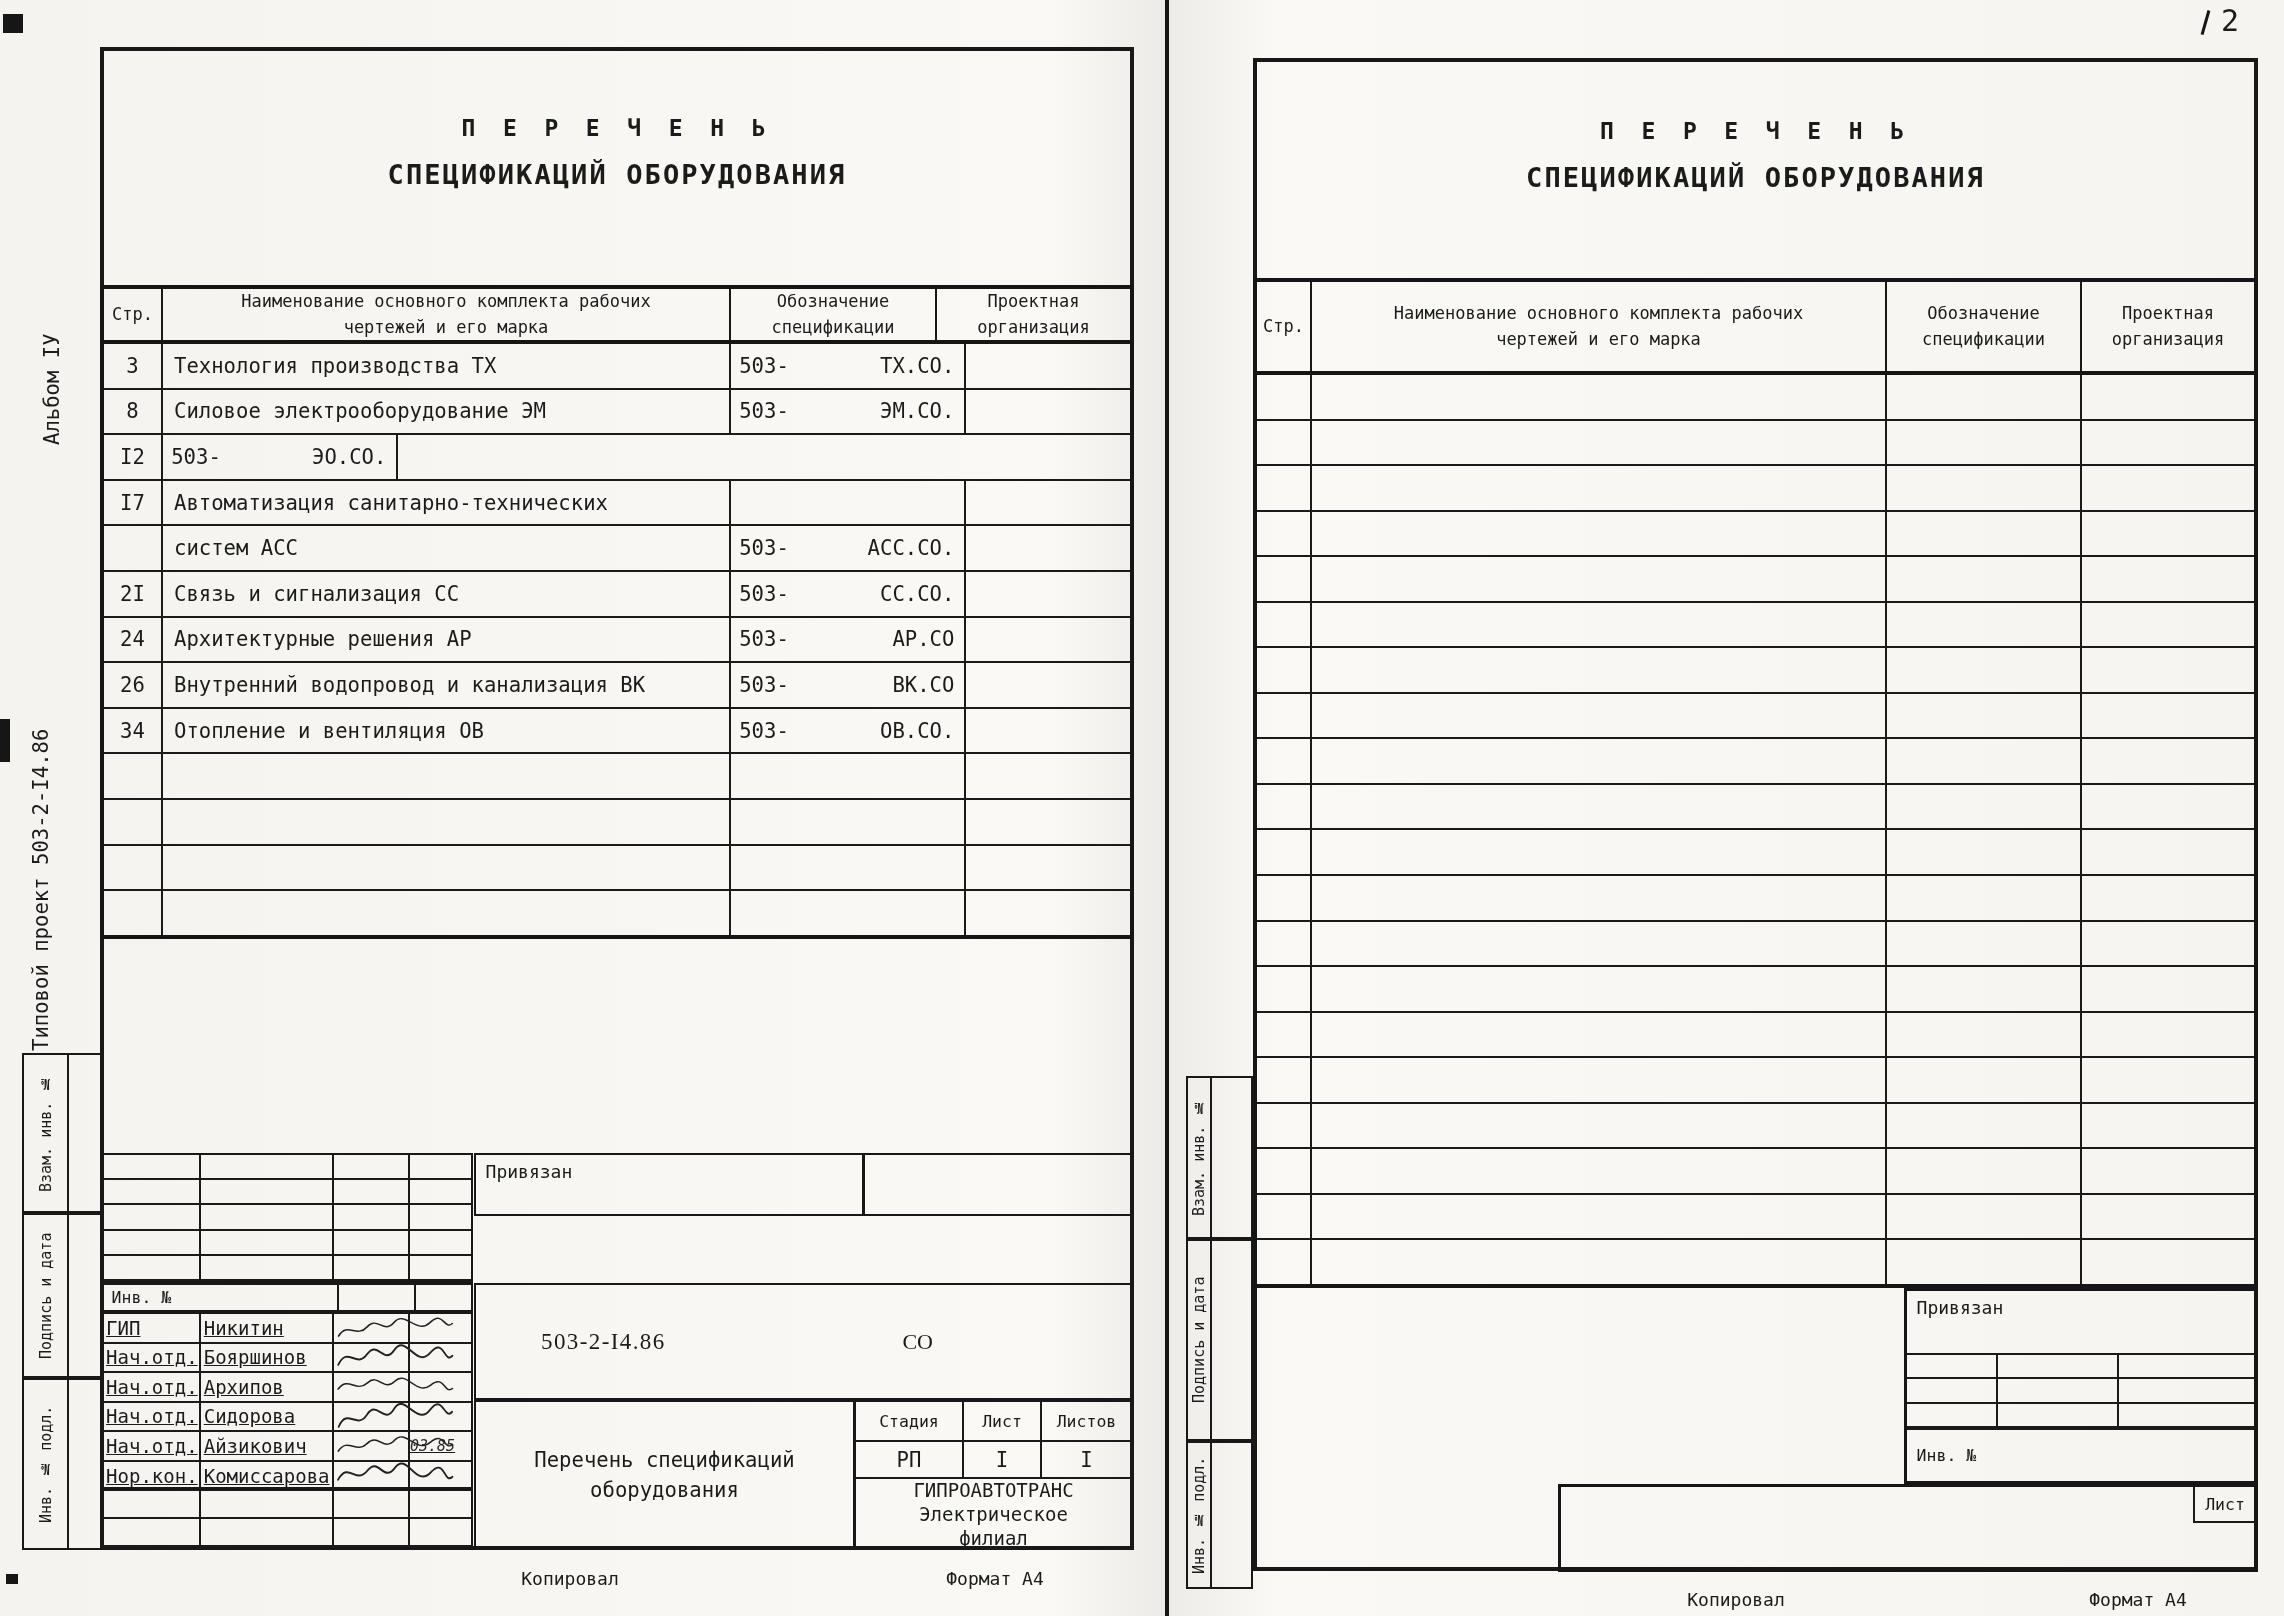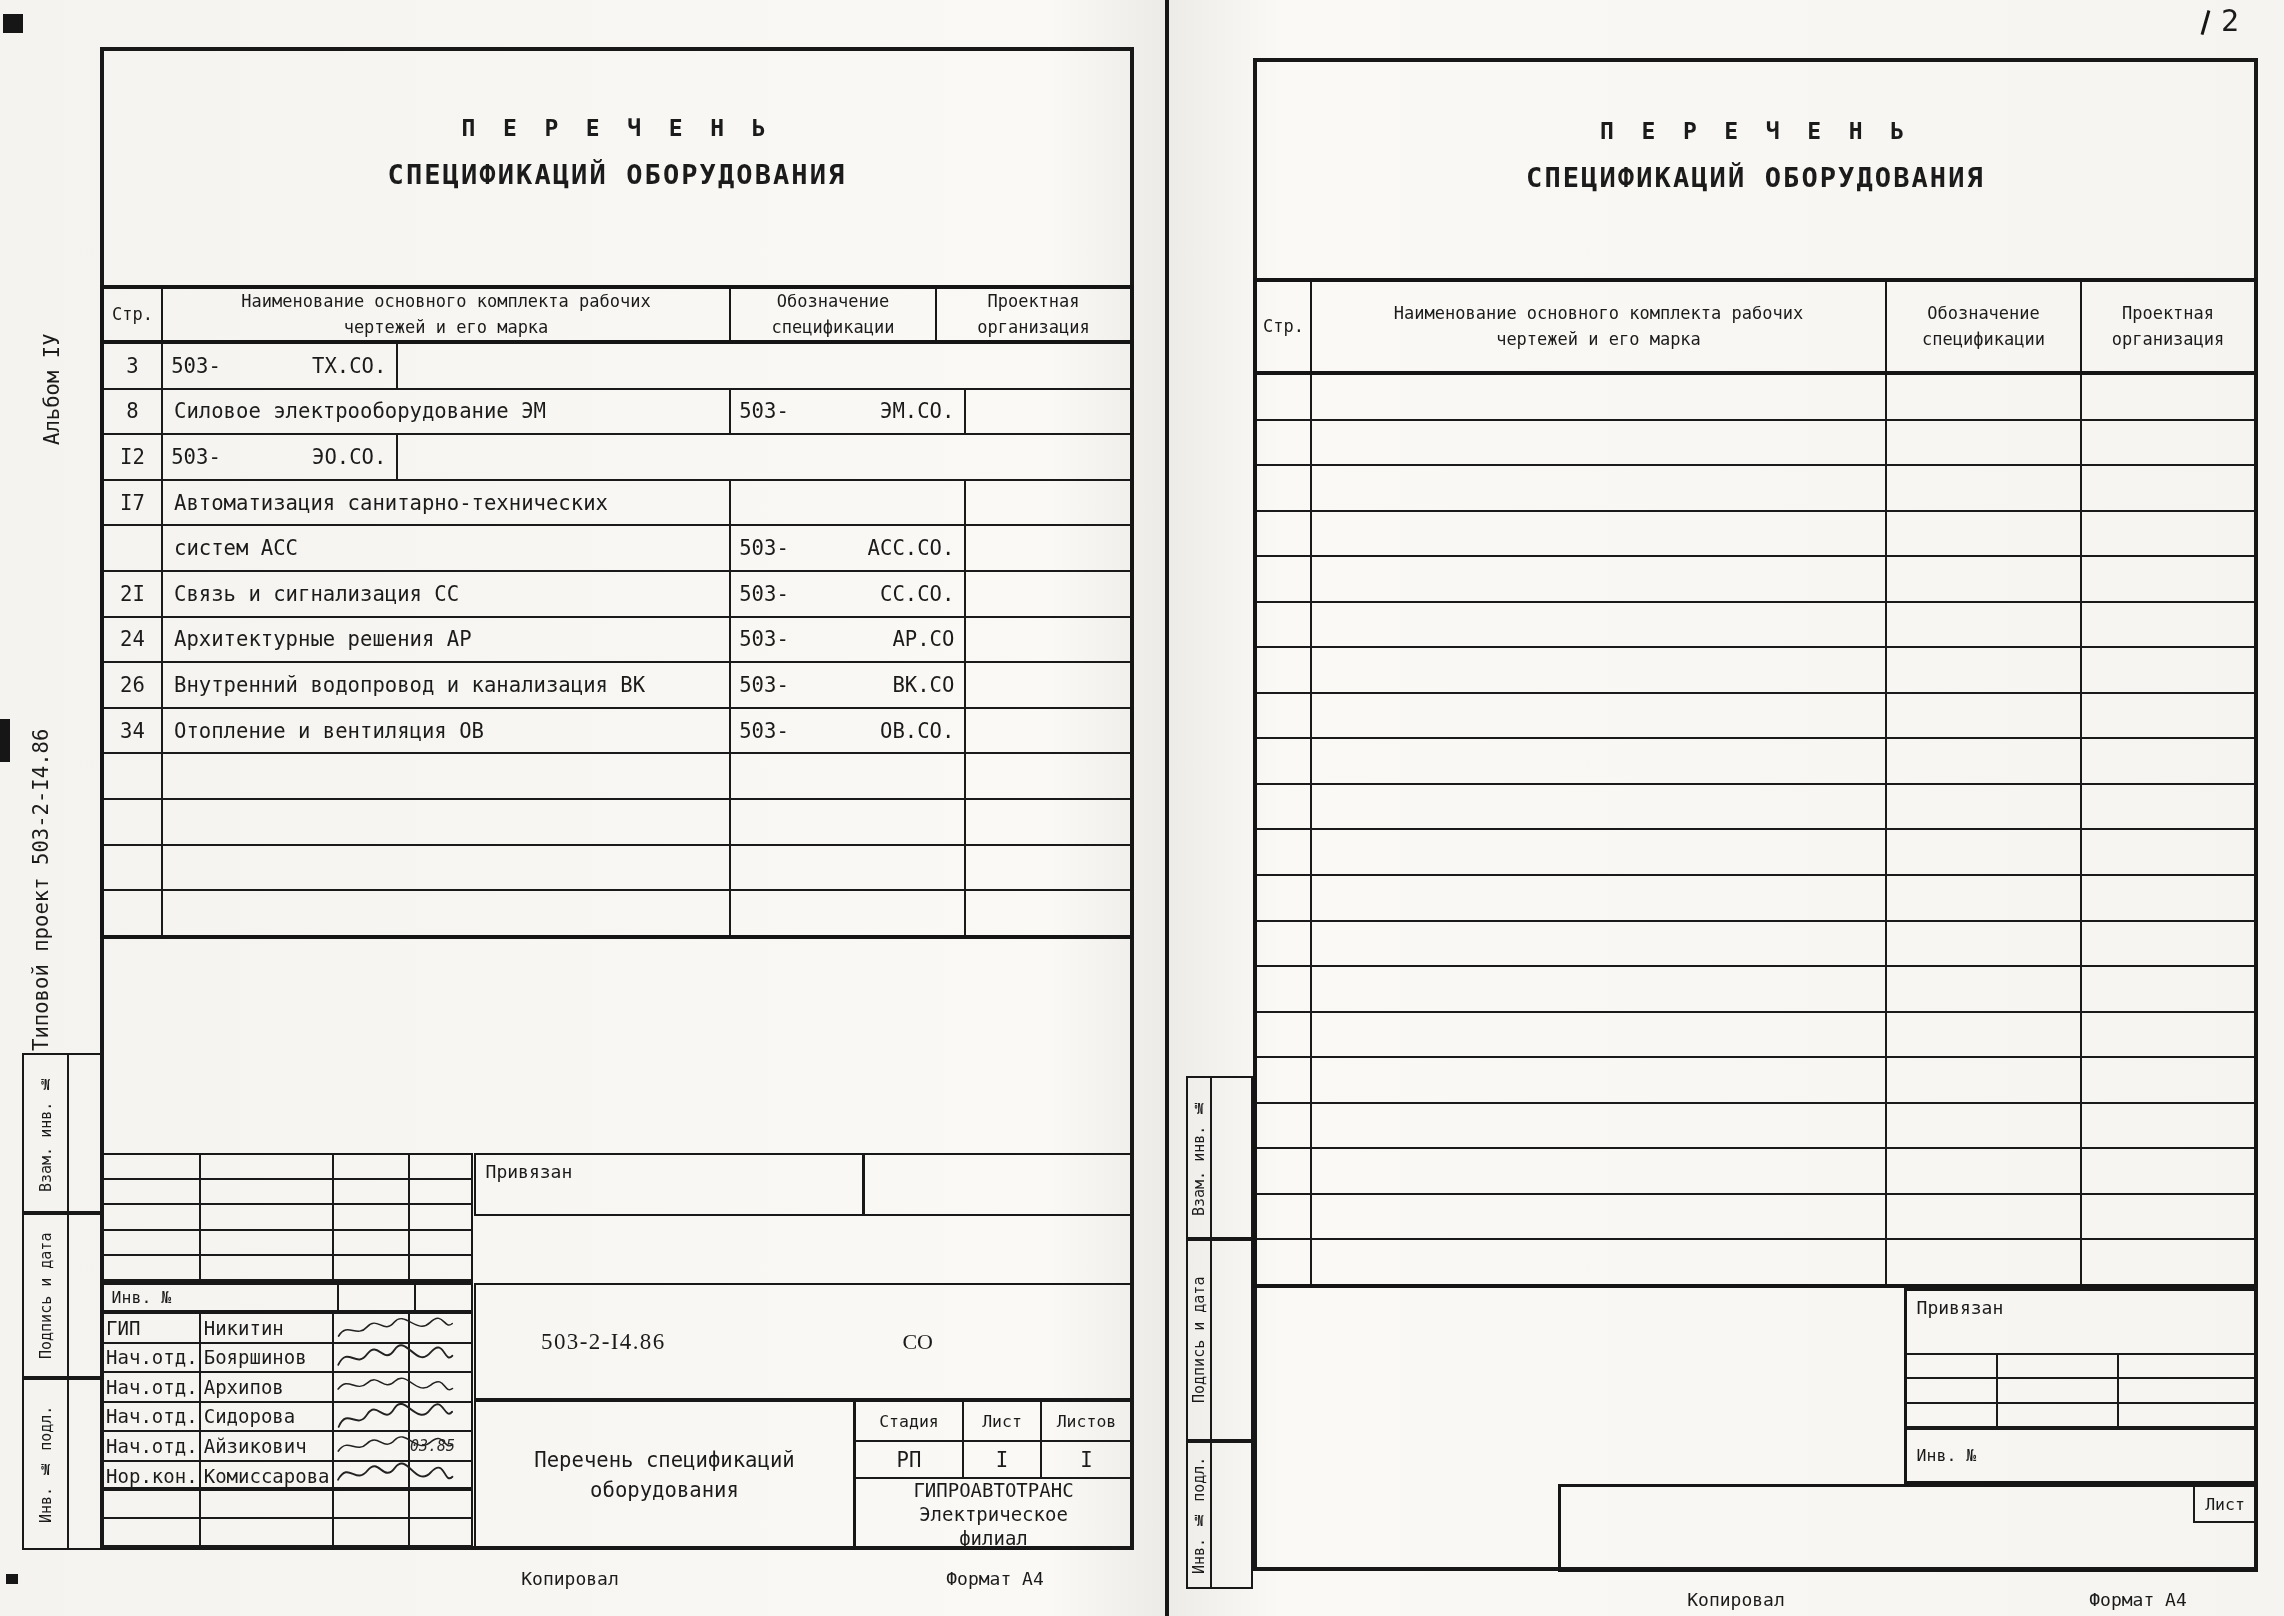--- a/index.html
+++ b/index.html
@@ -35,21 +35,21 @@
   .rt .col-o{flex:1;}
   
   .box{border:2.7px solid #181818;}
   .grid4{display:grid;grid-template-columns:146fr 196fr 112fr 90fr;}
   .gcell{border-right:2.1px solid #1a1a1a;border-bottom:2.1px solid #1a1a1a;}
   .grid4 .gcell:nth-child(4n){border-right:none;}
   .inv-row{display:flex;align-items:center;}
   .inv-row .lbl{width:235px;padding-left:9.6px;font-size:16.5px;}
   .inv-row .c3{width:77px;align-self:stretch;border-left:2.1px solid #1a1a1a;}
   .inv-row .c4{flex:1;align-self:stretch;border-left:2.1px solid #1a1a1a;}
-  .prow{display:grid;grid-template-columns:146fr 196fr 112fr 90fr;border-bottom:2.1px solid #1a1a1a;height:29.5px;}
+  .prow{display:grid;grid-template-columns:146fr 196fr 112fr 90fr;border-bottom:2.1px solid #1a1a1a;height:29.5px;text-decoration:underline;}
   .prow>div{border-right:2.1px solid #1a1a1a;display:flex;align-items:center;overflow:visible;}
   .prow>div:last-child{border-right:none;}
   .prole{padding-left:4.1px;font-size:19px;white-space:nowrap;}
   .pname{padding-left:2.7px;font-size:19px;white-space:nowrap;}
   .psig{position:relative;}
   .psig svg{position:absolute;left:0;top:1.4px;overflow:visible;}
   .pdate{font-size:15px;font-style:italic;color:#2a2a2a;white-space:nowrap;}
   .num-cell{display:flex;align-items:center;}
   .doc-num{margin-left:65px;font-size:23px;letter-spacing:1.4px;}
   .doc-mark{margin-left:auto;margin-right:199px;font-size:22px;}
@@ -114,20 +114,21 @@
         <span>спецификации</span>
       </div>
       <div class="th" style="flex:1;">
         <span>Проектная</span>
         <span>организация</span>
       </div>
     </div>
     <div class="tbody">
         <div class="trow">
           <div class="td col-p">3</div>
+          <div class="td col-n">Технология производства ТХ</div>
           <div class="td col-c">
             <span>503-</span>
             <span>ТХ.СО.</span>
           </div>
           <div class="td col-o"></div>
         </div>
         <div class="trow">
           <div class="td col-p">8</div>
           <div class="td col-n">Силовое электрооборудование ЭМ</div>
           <div class="td col-c">

